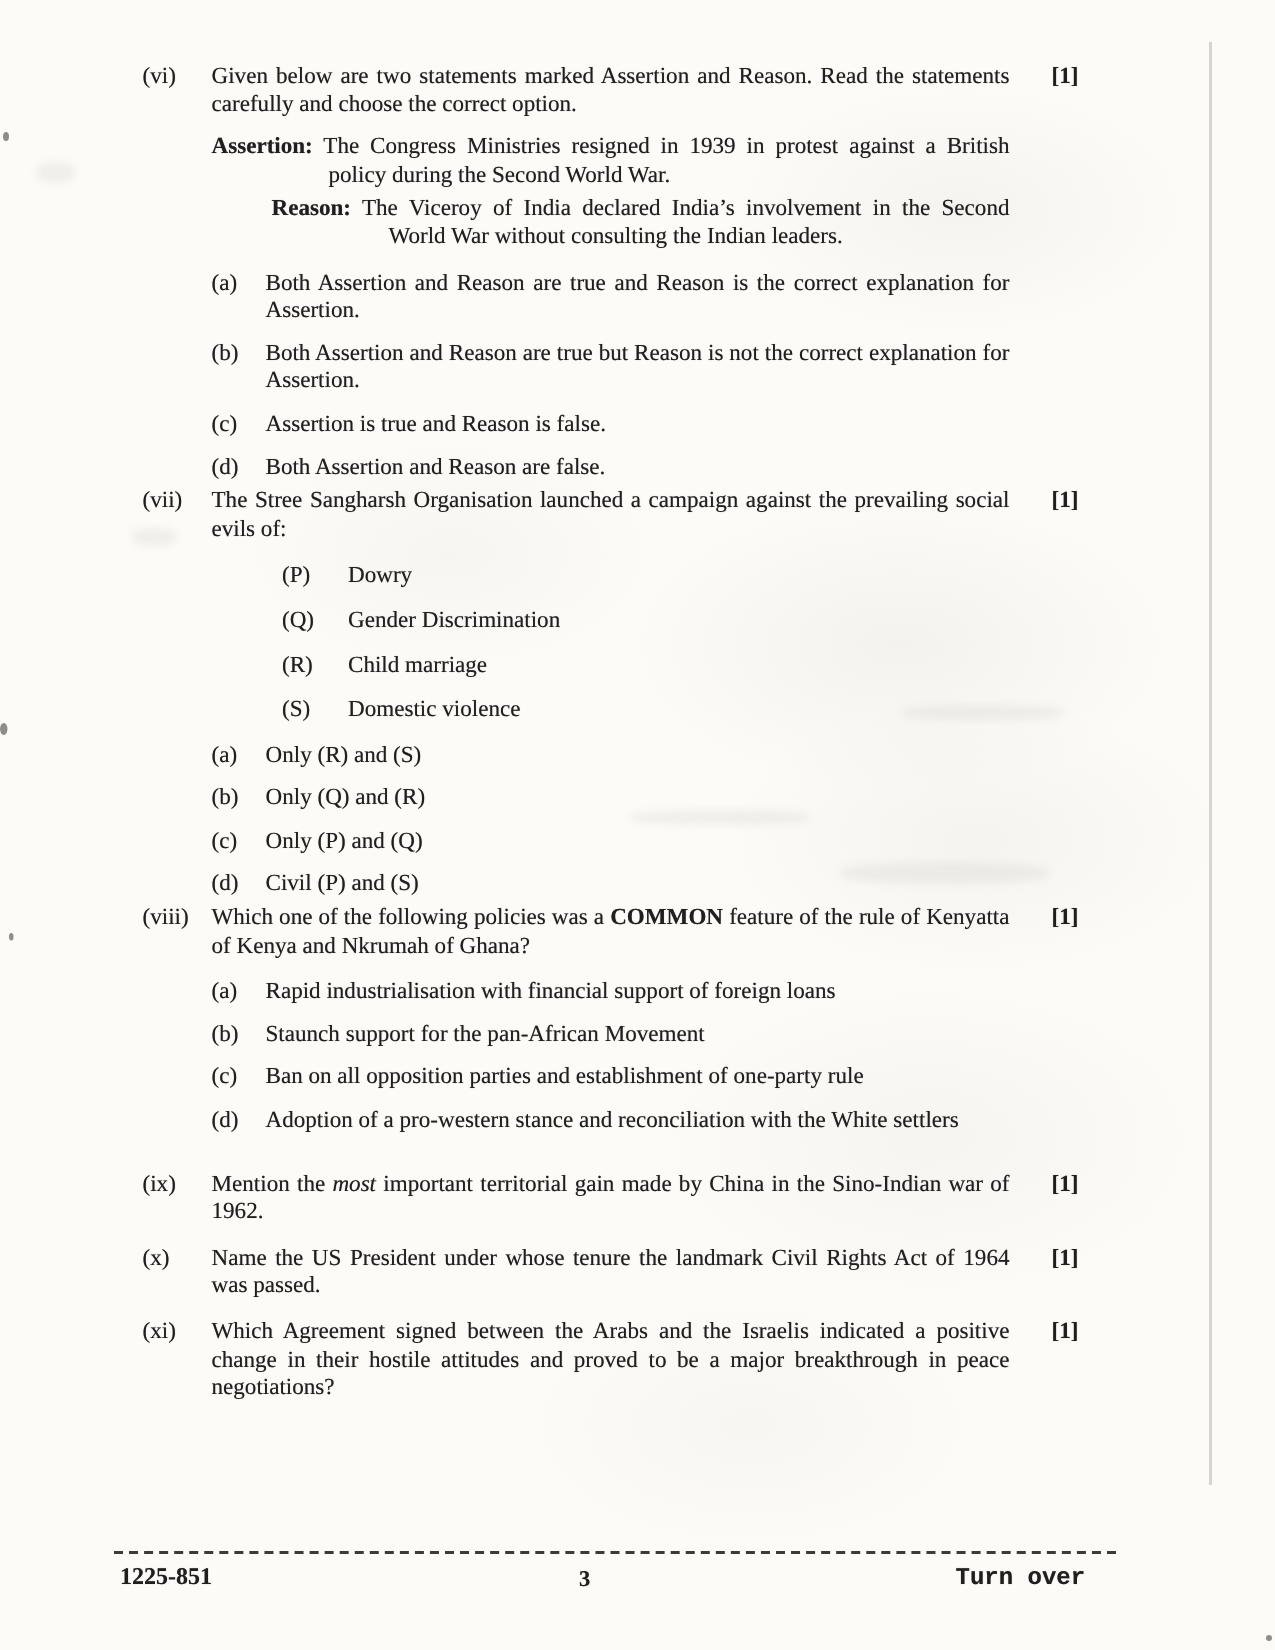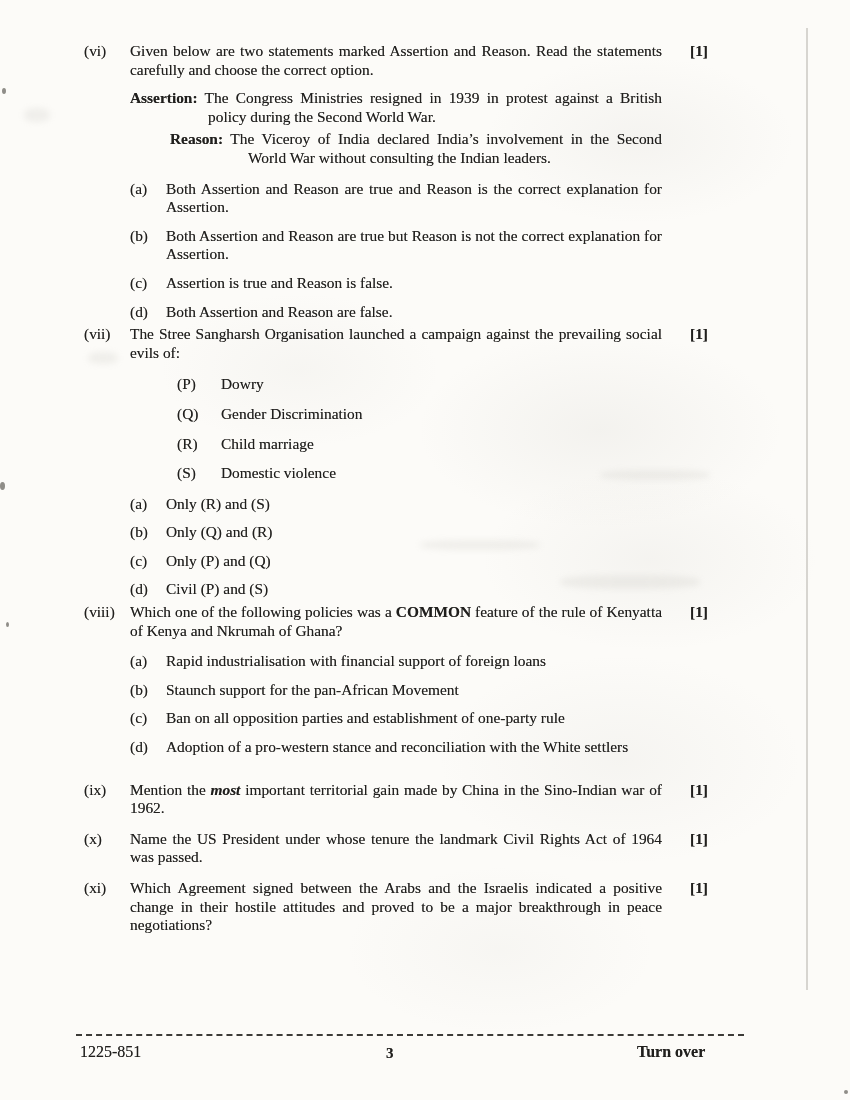--- a/index.html
+++ b/index.html
@@ -21,48 +21,48 @@
     position:absolute; inset:0;
     background:
       radial-gradient(220px 120px at 640px 140px, rgba(180,178,170,0.10), transparent 70%),
       radial-gradient(260px 140px at 600px 430px, rgba(180,178,170,0.12), transparent 70%),
       radial-gradient(240px 130px at 650px 560px, rgba(180,178,170,0.10), transparent 70%),
       radial-gradient(200px 110px at 300px 370px, rgba(180,178,170,0.08), transparent 70%),
       radial-gradient(260px 150px at 620px 760px, rgba(180,178,170,0.09), transparent 70%),
       radial-gradient(220px 120px at 500px 950px, rgba(180,178,170,0.07), transparent 70%);
     pointer-events:none;
   }
-  .content { position:absolute; left:84px; top:42px; width:624px; }
+  .content { position:absolute; left:95px; top:42px; width:624px; }
 
   .q { display:grid; grid-template-columns:46px 532px 1fr; margin-top:4px; }
   .q:first-child { margin-top:0; }
   .q-num { }
   .q-body { text-align:justify; }
   .q-marks { font-weight:bold; text-align:right; align-self:start; white-space:nowrap; }
 
   .ar { margin-top:10px; padding-left:78px; text-indent:-78px; text-align:justify; }
   .ar.reason { margin-top:4px;margin-left:40px; }
   .ar b { font-weight:bold; }
 
   .opt { display:grid; grid-template-columns:36px 1fr; margin-top:10px; }
   .opt.first { margin-top:12px; }
   .opt-text { text-align:justify; }
 
   .subopt { display:grid; grid-template-columns:44px 1fr; margin-left:47px; margin-top:11px; }
 
   .emph-bold { font-weight:bold; }
-  .emph-bi { font-weight:bold; font-style:italic; }
+  .emph-bi { font-weight:normal; font-style:italic; }
 
   .footer-line {
     position:absolute; left:76px; top:1034px; width:668px;
     border-top:2px dashed #3c3b38; height:0;
   }
-  .footer-code { position:absolute; left:80px; top:1043px; font-weight:normal; font-size:16px; }
+  .footer-code { position:absolute; left:80px; top:1043px; font-weight:bold; font-size:16px; }
   .footer-page { position:absolute; left:386px; top:1044px; font-weight:bold; font-size:15px; }
-  .footer-turn { position:absolute; left:637px; top:1043px; font-weight:bold; font-size:16px; }
+  .footer-turn { position:absolute; left:637px; top:1043px; font-weight:bold; font-size:16px;font-family:Liberation Mono, monospace; }
 
   .edge-line { position:absolute; left:806px; top:28px; width:2px; height:962px; background:#d7d5d0; }
   .smudge { position:absolute; background:#b9b7b0; opacity:0.18; filter:blur(3px); border-radius:40%; pointer-events:none; }
   .speck { position:absolute; background:#8f8d88; border-radius:50%; pointer-events:none; }
 </style>
 </head>
 <body>
 
 <div class="page">
   <div class="content">

